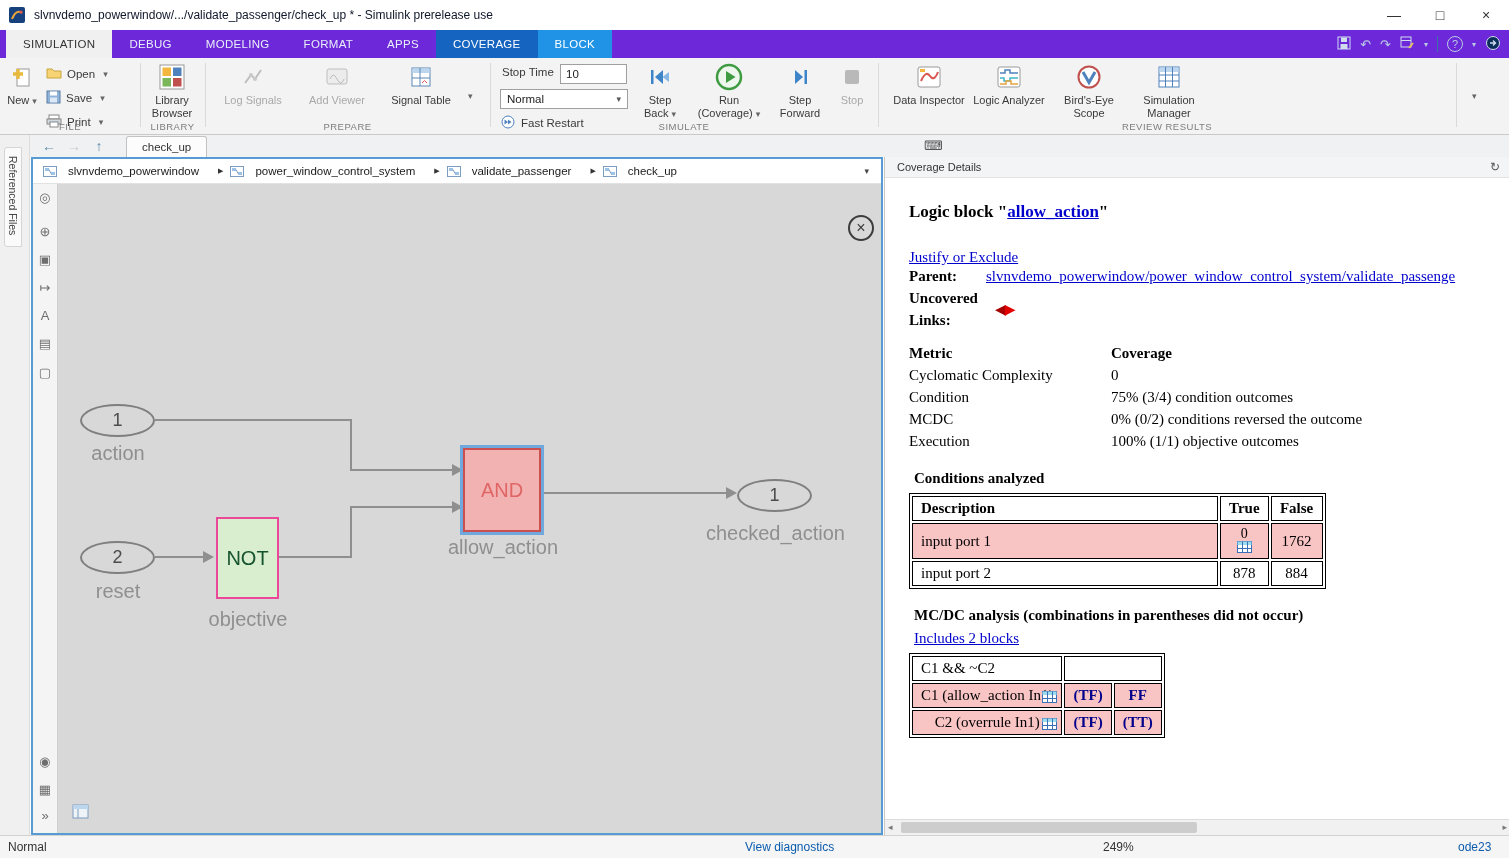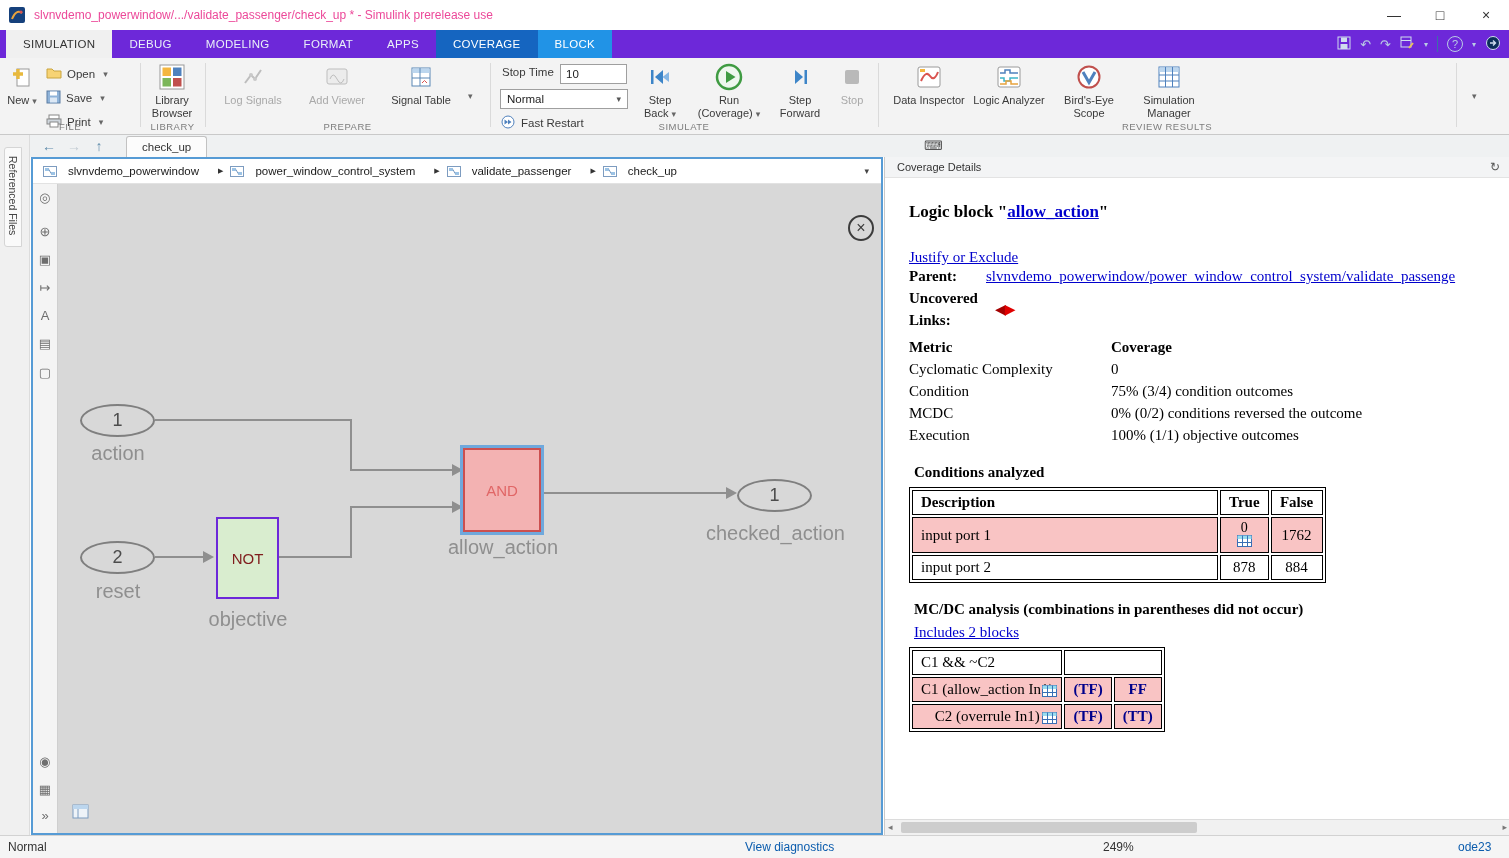--- a/index.html
+++ b/index.html
@@ -2,21 +2,21 @@
 <html><head>
 <meta charset="utf-8">
 <style>
   *{margin:0;padding:0;box-sizing:border-box}
   html,body{width:1509px;height:858px}
   body{position:relative;font-family:"Liberation Sans",sans-serif;font-size:12px;color:#222;background:#fff;overflow:hidden}
 
   
   .titlebar{position:absolute;left:0;top:0;width:1509px;height:30px;background:#fff;display:flex;align-items:center}
   .app-icon{margin-left:9px;display:flex}
-  .title-text{margin-left:9px;font-size:12px;color:#ec4899}
+  .title-text{margin-left:9px;font-size:12px;color:#0f172a}
   .win-controls{position:absolute;right:0;top:0;height:30px;display:flex}
   .win-btn{width:46px;height:30px;display:flex;align-items:center;justify-content:center;font-size:14px;color:#333;cursor:default}
 
   
   .tabstrip{position:absolute;left:0;top:30px;width:1509px;height:28px;background:#6d28d9;display:flex;align-items:stretch}
   .rtab{padding:0 17px;display:flex;align-items:center;color:#e9eff8;font-size:11.5px;letter-spacing:.3px;cursor:default}
   .rtab.active{background:#f0f0f0;color:#333}
   .rtab.ctx{background:#1565c0;color:#fff}
   .rtab.ctx2{background:#2193e6;color:#fff}
   .qa{position:absolute;right:8px;top:0;height:28px;display:flex;align-items:center;gap:9px;color:#b9cbe4;font-size:13px}
@@ -56,22 +56,22 @@
   .crumb::after{content:"▶";font-size:7px;color:#333;margin-left:8px}
   .crumb.last::after{content:""}
   .bc-caret{position:absolute;right:12px;font-size:9px;color:#444}
   .editor-body{flex:1;display:flex;min-height:0}
   .palette{width:25px;background:#f4f4f4;border-right:1px solid #cfcfcf;position:relative;flex:0 0 25px}
   .pic{position:absolute;left:0;width:24px;text-align:center;font-size:13px;color:#6e6e6e;cursor:default}
   .canvas{flex:1;position:relative;background:#d8d8d8;overflow:hidden}
 
   .port{position:absolute;width:75px;height:33px;border:2px solid #7f7f7f;border-radius:50%;display:flex;align-items:center;justify-content:center;font-size:18px;color:#4c4c4c;background:#d8d8d8}
   .blklabel{position:absolute;text-align:center;font-size:20px;color:#8f8f8f}
-  .opblock{position:absolute;display:flex;align-items:center;justify-content:center;font-size:15px}
-  .notb{background:#d9edcf;border:2px solid #6d28d9;color:#7f1d1d}
+  .opblock{position:absolute;display:flex;align-items:center;justify-content:center;font-size:20px}
+  .notb{background:#d9edcf;border:2px solid #ec4899;color:#14532d}
   .andb{background:#f3b2b2;border:2px solid #cc4f4f;color:#e06666;box-shadow:0 0 0 3px #6fa8dc}
   .wire{position:absolute;background:#8f8f8f}
   .arrowR{position:absolute;width:0;height:0;border-top:6px solid transparent;border-bottom:6px solid transparent;border-left:11px solid #8f8f8f}
   .close-btn{position:absolute;left:790px;top:31px;width:26px;height:26px;border:2px solid #3c3c3c;border-radius:50%;display:flex;align-items:center;justify-content:center;font-size:16px;color:#3c3c3c;cursor:default}
   .corner-ic{position:absolute;left:14px;top:620px}
 
   
   .panel{position:absolute;left:884px;top:157px;width:625px;height:678px;background:#fff;border-left:1px solid #c9c9c9}
   .panel-title{height:21px;background:#f3f4f5;display:flex;align-items:center;padding:0 12px;font-size:11px;color:#333;border-bottom:1px solid #e3e3e3;position:relative}
   .pt-icon{position:absolute;right:9px;font-size:12px;color:#555}
@@ -79,21 +79,21 @@
   a.rlink{color:#0000cc;text-decoration:underline;cursor:pointer}
   .rep-h1{font-size:17px;font-weight:bold}
   .rep-h1 a{font-weight:bold}
   .rep-justify{margin-top:27px}
   .rep-parent{margin-top:2px;white-space:nowrap;overflow:hidden;width:598px}
   .rep-parent b{display:inline-block;width:77px}
   .rep-unc{position:relative;margin-top:2px;font-weight:bold;line-height:22px}
   .unc-arrows{position:absolute;left:86px;top:11px;font-weight:normal;letter-spacing:-1px}
   .ua1{color:#a40000;font-size:14px}
   .ua2{color:#e00000;font-size:14px}
-  .rep-metrics{margin-top:5px;line-height:22px}
+  .rep-metrics{margin-top:11px;line-height:22px}
   .mrow{display:flex}
   .mname{width:202px}
   .mhead{font-weight:bold}
   .rep-sec{margin:18px 0 6px 5px;font-weight:bold}
   .rep-link-line{margin:0 0 6px 5px}
   table.ctab{border-collapse:separate;border-spacing:2px;border:1px solid #000}
   .ctab th,.ctab td{border:1px solid #000;padding:3px 8px;font-size:15px;font-family:"Liberation Serif",serif}
   .ctab th{font-weight:bold}
   .th-left{text-align:left}
   .pink{background:#f9c4c4}

